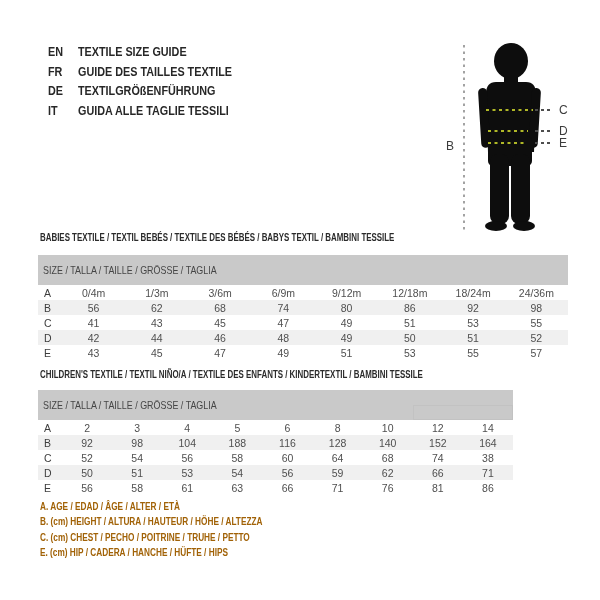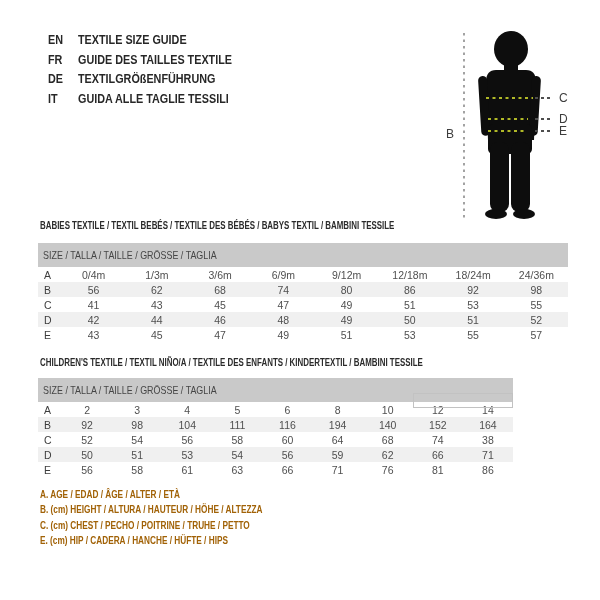--- a/index.html
+++ b/index.html
@@ -1,21 +1,21 @@
 <!DOCTYPE html>
 <html><head>
 <meta charset="utf-8">
 <style>
   html,body { margin:0; padding:0; }
   body {
     width:600px; height:600px; background:#ffffff; position:relative;
     font-family:"Liberation Sans","DejaVu Sans",sans-serif; overflow:hidden;
     -webkit-font-smoothing:antialiased;
   }
-  .page { position:absolute; inset:0; }
+  .page { position:absolute; inset:0;margin-top:12px; }
 
   
   .lang-list { position:absolute; left:48px; top:30px; color:#272727; font-weight:bold; }
   .lang-row { display:flex; height:19.5px; align-items:center; }
   .lang-code { width:30px; font-size:13.5px; transform:scaleX(0.8); transform-origin:0 50%; white-space:nowrap; }
   .lang-text { font-size:13.5px; transform:scaleX(0.8); transform-origin:0 50%; white-space:nowrap; }
 
   
   .figure { position:absolute; left:438px; top:18px; width:150px; height:212px; }
   .measure-letter { font-family:"Liberation Sans","DejaVu Sans",sans-serif; font-size:12px; fill:#3c3c3c; }
@@ -25,21 +25,21 @@
     position:absolute; left:40px; font-size:11px; font-weight:bold; color:#2b2b2b;
     transform:scaleX(0.72); transform-origin:0 0; white-space:nowrap; line-height:13px;
   }
   #babies-title { top:219px; }
   #children-title { top:356px; }
 
   
   .size-table { position:absolute; left:38px; }
   #babies-table { top:243px; width:530px; }
   #children-table { top:378px; width:475px; }
-  .thead { height:24px; background:#c9c9c9; display:flex; align-items:center; }
+  .thead { height:30px; background:#c9c9c9; display:flex; align-items:center; }
   .thead-text {
     padding-left:6px; font-size:10.5px; color:#454545; white-space:nowrap;
     transform:scaleX(0.85); transform-origin:0 50%;
   }
   .tr { display:flex; height:15px; align-items:center; }
   .tr.shaded { background:#f0f0f0; }
   .tl { width:24px; box-sizing:border-box; padding-left:6px; font-size:10.5px; color:#3d3d3d; }
   .td { flex:1; text-align:center; font-size:10.5px; color:#4f4f4f; }
   .highlight-box {
     position:absolute; left:375px; top:15px; width:100px; height:15px;
@@ -183,23 +183,23 @@
           <div class="td">8</div>
           <div class="td">10</div>
           <div class="td">12</div>
           <div class="td">14</div>
         </div>
         <div class="tr shaded">
           <div class="tl">B</div>
           <div class="td">92</div>
           <div class="td">98</div>
           <div class="td">104</div>
-          <div class="td">111</div>
+          <div class="td">188</div>
           <div class="td">116</div>
-          <div class="td">194</div>
+          <div class="td">128</div>
           <div class="td">140</div>
           <div class="td">152</div>
           <div class="td">164</div>
         </div>
         <div class="tr">
           <div class="tl">C</div>
           <div class="td">52</div>
           <div class="td">54</div>
           <div class="td">56</div>
           <div class="td">58</div>

